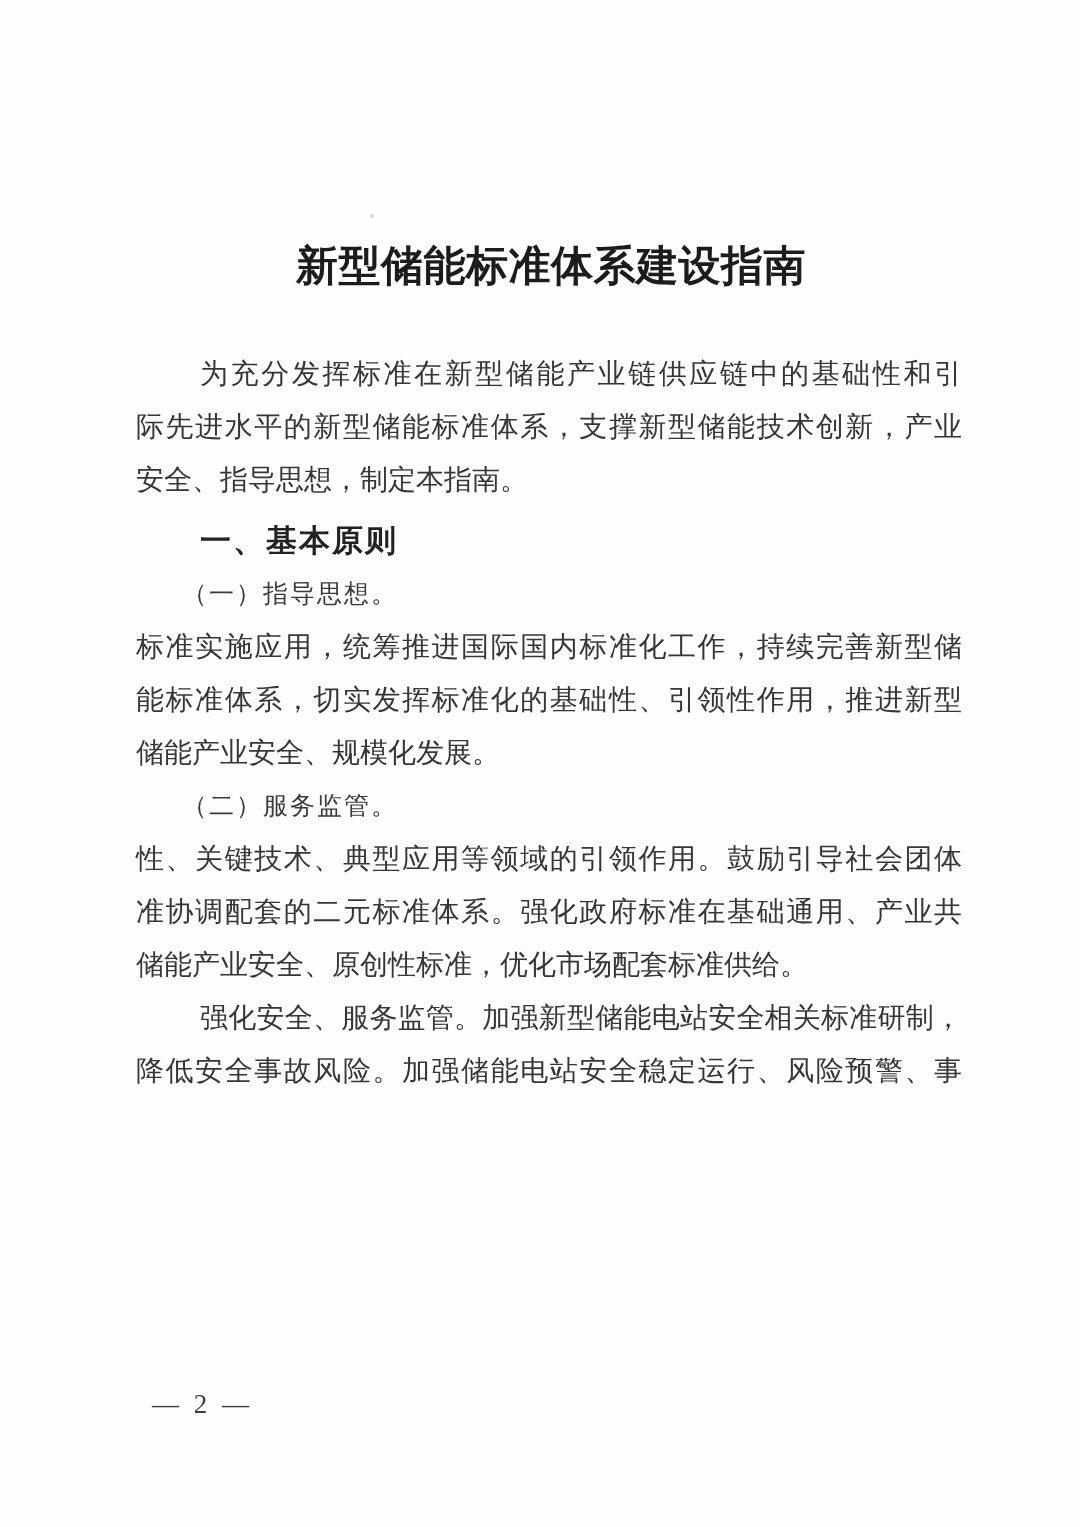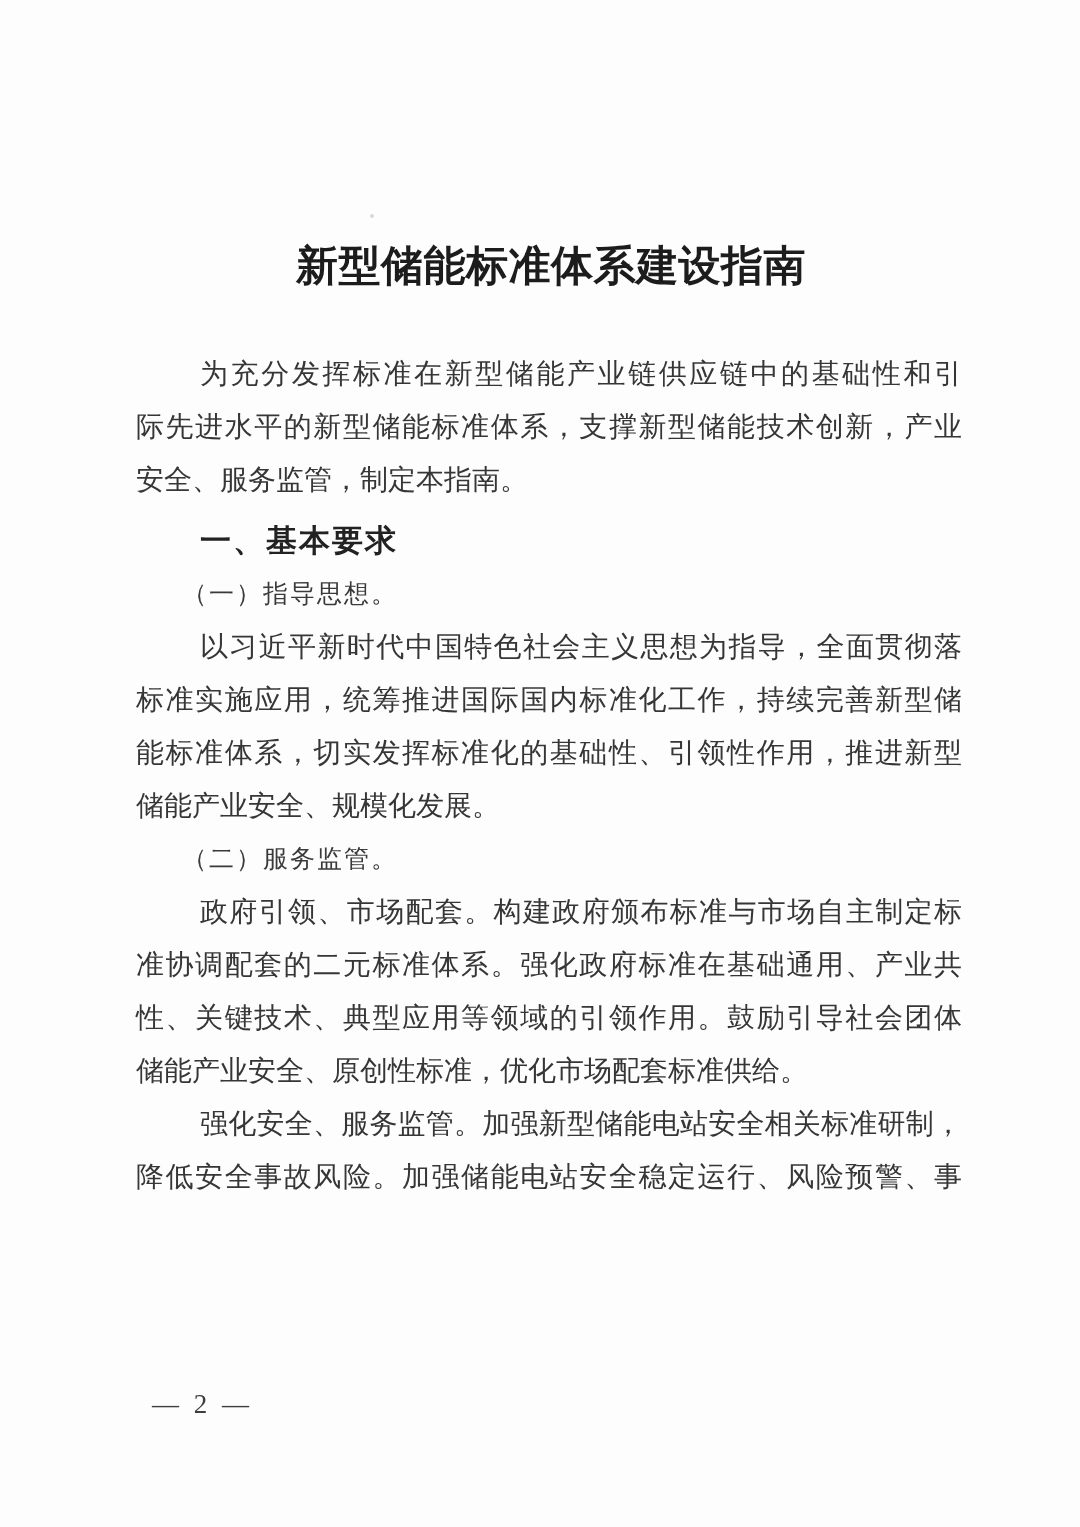--- a/index.html
+++ b/index.html
@@ -79,31 +79,29 @@
 
 <div class="page">
 
   <div class="speck"></div>
 
   <h1 class="doc-title" style="margin:11px"><span>新型储能标准体系建设指南</span></h1>
 
   <div class="content">
     <div class="line fill indent">为充分发挥标准在新型储能产业链供应链中的基础性和引</div>
     <div class="line fill">际先进水平的新型储能标准体系，支撑新型储能技术创新，产业</div>
-    <div class="line">安全、服务监管，制定本指南。</div>
-    <div class="line heading1">一、基本要求</div>
+    <div class="line">安全、指导思想，制定本指南。</div>
+    <div class="line heading1">一、基本原则</div>
     <div class="line kai">（一）指导思想。</div>
-    <div class="line fill indent">以习近平新时代中国特色社会主义思想为指导，全面贯彻落</div>
     <div class="line fill">标准实施应用，统筹推进国际国内标准化工作，持续完善新型储</div>
     <div class="line fill">能标准体系，切实发挥标准化的基础性、引领性作用，推进新型</div>
     <div class="line">储能产业安全、规模化发展。</div>
     <div class="line kai">（二）服务监管。</div>
-    <div class="line fill indent">政府引领、市场配套。构建政府颁布标准与市场自主制定标</div>
+    <div class="line fill">性、关键技术、典型应用等领域的引领作用。鼓励引导社会团体</div>
     <div class="line fill">准协调配套的二元标准体系。强化政府标准在基础通用、产业共</div>
-    <div class="line fill">性、关键技术、典型应用等领域的引领作用。鼓励引导社会团体</div>
     <div class="line">储能产业安全、原创性标准，优化市场配套标准供给。</div>
     <div class="line fill indent">强化安全、服务监管。加强新型储能电站安全相关标准研制，</div>
     <div class="line fill">降低安全事故风险。加强储能电站安全稳定运行、风险预警、事</div>
   </div>
 
   <div class="page-footer">— 2 —</div>
 
 </div>
 
 </body></html>

